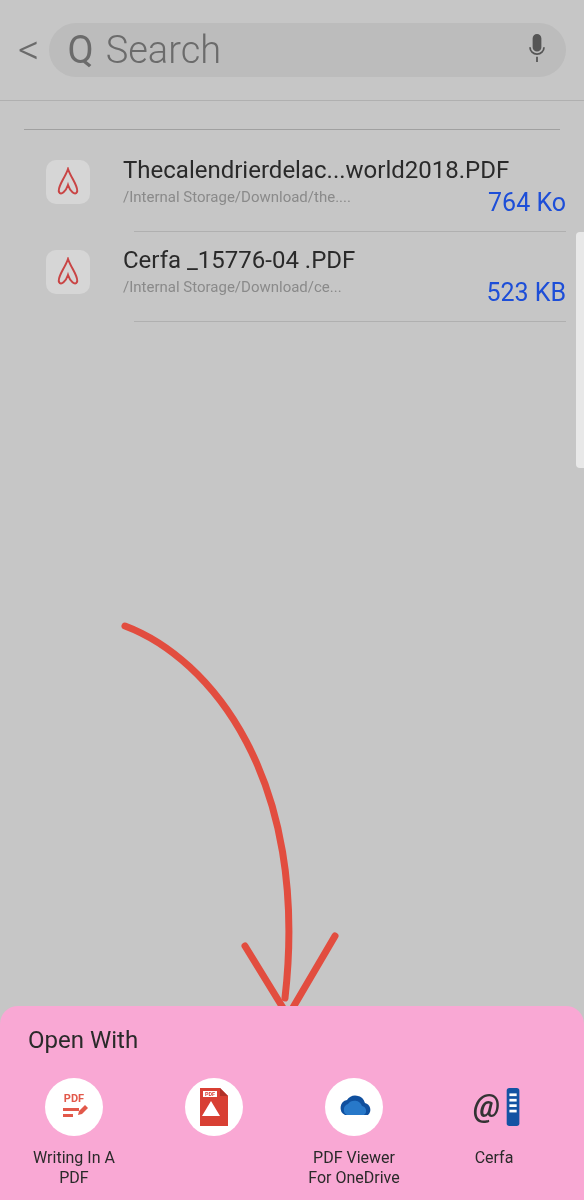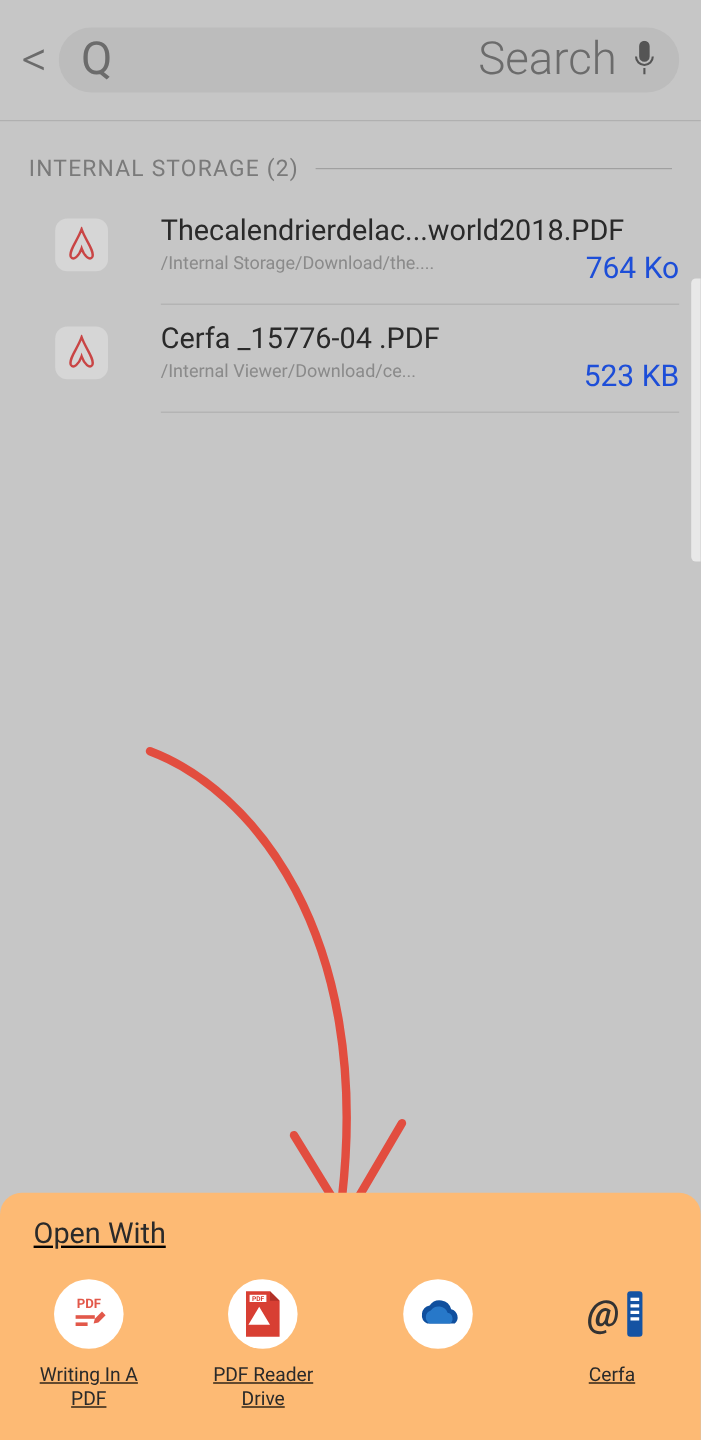--- a/index.html
+++ b/index.html
@@ -42,21 +42,20 @@
     .search-mag {
       font-size: 38px;
       font-weight: 400;
       color: #6b6b6b;
     }
     .search-text {
       font-size: 38px;
       font-weight: 300;
       color: #6b6b6b;
       flex: 1;
-      text-align: right;
     }
     .mic-icon svg {
       width: 22px;
       height: 28px;
     }
     .section-header {
       display: flex;
       align-items: center;
       padding: 28px 24px 12px 24px;
       gap: 14px;
@@ -69,21 +68,21 @@
     }
     .section-line {
       flex: 1;
       height: 1px;
       background: #a0a0a0;
     }
     .file-row {
       display: flex;
       align-items: flex-start;
       padding: 14px 18px 14px 46px;
-      gap: 44px;
+      gap: 33px;
     }
     .pdf-icon {
       width: 44px;
       height: 44px;
       background: #d6d6d6;
       border-radius: 10px;
       display: flex;
       align-items: center;
       justify-content: center;
       flex-shrink: 0;
@@ -133,34 +132,33 @@
       width: 8px;
       height: 236px;
       background: #e8e8e8;
       border-radius: 4px 0 0 4px;
     }
     .sheet {
       position: absolute;
       left: 0;
       right: 0;
       bottom: 0;
-      background: #fdba74;
+      background: #f9a8d4;
       border-radius: 18px 18px 0 0;
       padding-top: 14px;
-      text-decoration: underline;
     }
     .sheet-title {
       font-size: 24px;
       color: #2a2a2a;
       padding: 6px 28px 16px 28px;
     }
     .app-row {
       display: flex;
-      justify-content: space-between;
-      padding: 8px 4px 24px 4px;
+      justify-content: flex-start;
+      padding: 8px 4px 12px 4px;
     }
     .app-item {
       width: 140px;
       display: flex;
       flex-direction: column;
       align-items: center;
       gap: 12px;
     }
     .app-icon {
       width: 58px;
@@ -195,21 +193,20 @@
     <span class="search-text">Search</span>
     <span class="mic-icon">
       <svg viewBox="0 0 24 32">
           <path fill="#555" d="M12 0a5 5 0 0 0-5 5v10a5 5 0 0 0 10 0V5a5 5 0 0 0-5-5zm-9 15a9 9 0 0 0 18 0h-2a7 7 0 0 1-14 0H3zm8 11v6h2v-6h-2z"></path>
         </svg>
     </span>
   </div>
 </div>
 
 <div class="section-header">
-  <span class="section-label">INTERNAL STORAGE (2)</span>
   <span class="section-line"></span>
 </div>
 
 <div class="file-row">
   <div class="pdf-icon">
     <svg viewBox="0 0 26 30">
         <path fill="none" stroke="#c94545" stroke-width="2" d="M13 2c-3 9-11 18-9 23 2 4 7-1 9-7 2 6 7 11 9 7 2-5-6-14-9-23z"></path>
       </svg>
   </div>
   <div class="file-meta">
@@ -224,21 +221,21 @@
 
 <div class="file-row">
   <div class="pdf-icon">
     <svg viewBox="0 0 26 30">
         <path fill="none" stroke="#c94545" stroke-width="2" d="M13 2c-3 9-11 18-9 23 2 4 7-1 9-7 2 6 7 11 9 7 2-5-6-14-9-23z"></path>
       </svg>
   </div>
   <div class="file-meta">
     <div class="file-name">Cerfa _15776-04 .PDF</div>
     <div class="file-sub">
-      <div class="file-path">/Internal Viewer/Download/ce...</div>
+      <div class="file-path">/Internal Storage/Download/ce...</div>
       <div class="file-size">523 KB</div>
     </div>
   </div>
 </div>
 <div class="row-divider"></div>
 
 <div class="scroll-indicator"></div>
 
 <svg class="arrow-overlay" width="260" height="430" viewBox="0 0 260 430">
   <path d="M 15 8 C 100 40, 200 160, 175 380" fill="none" stroke="#e24d3f" stroke-width="7" stroke-linecap="round"></path>
@@ -265,31 +262,31 @@
     <div class="app-item">
       <div class="app-icon">
         <svg width="36" height="42" viewBox="0 0 36 42">
           <path d="M4 2 h20 l8 8 v30 h-28 z" fill="#d83f33"></path>
           <path d="M24 2 v8 h8 z" fill="#b13128"></path>
           <rect x="7" y="5" width="14" height="6" fill="#fff"></rect>
           <text x="14" y="10" text-anchor="middle" font-size="5.5" font-weight="700" fill="#d83f33">PDF</text>
           <path d="M12 20 l6 10 l-12 0 z M18 20 l6 10 l-12 0 z M15 15 l6 10 l-12 0 z" fill="#fff"></path>
         </svg>
       </div>
-      <div class="app-label">PDF Reader
-Drive</div>
     </div>
 
     <div class="app-item">
       <div class="app-icon">
         <svg width="42" height="28" viewBox="0 0 42 28">
           <path d="M12 22 a8 8 0 0 1 2-15 a10 10 0 0 1 18 3 a7 7 0 0 1 3 12 z" fill="#0f4f9e"></path>
           <path d="M14 22 a6 6 0 0 1 1-11 a8 8 0 0 1 14 2 a5 5 0 0 1 2 9 z" fill="#2778c9"></path>
         </svg>
       </div>
+      <div class="app-label">PDF Viewer
+For OneDrive</div>
     </div>
 
     <div class="app-item">
       <div class="app-icon" style="background:transparent">
         <svg width="64" height="50" viewBox="0 0 64 50">
           <rect x="46" y="4" width="14" height="42" rx="3" fill="#1453a3"></rect>
           <rect x="49" y="10" width="8" height="3" fill="#fff"></rect>
           <rect x="49" y="16" width="8" height="3" fill="#fff"></rect>
           <rect x="49" y="22" width="8" height="3" fill="#fff"></rect>
           <rect x="49" y="28" width="8" height="3" fill="#fff"></rect>

